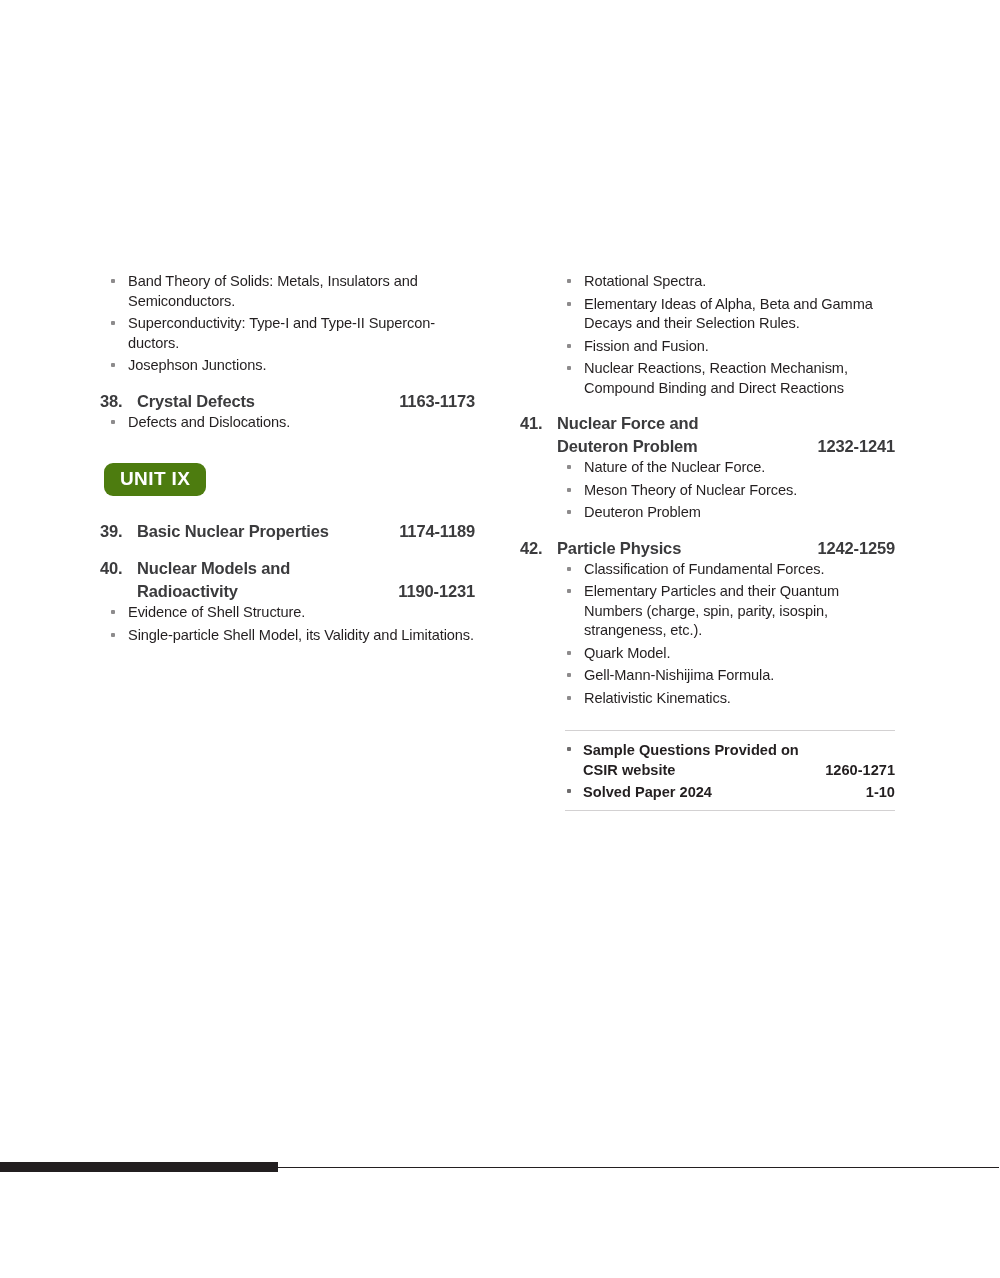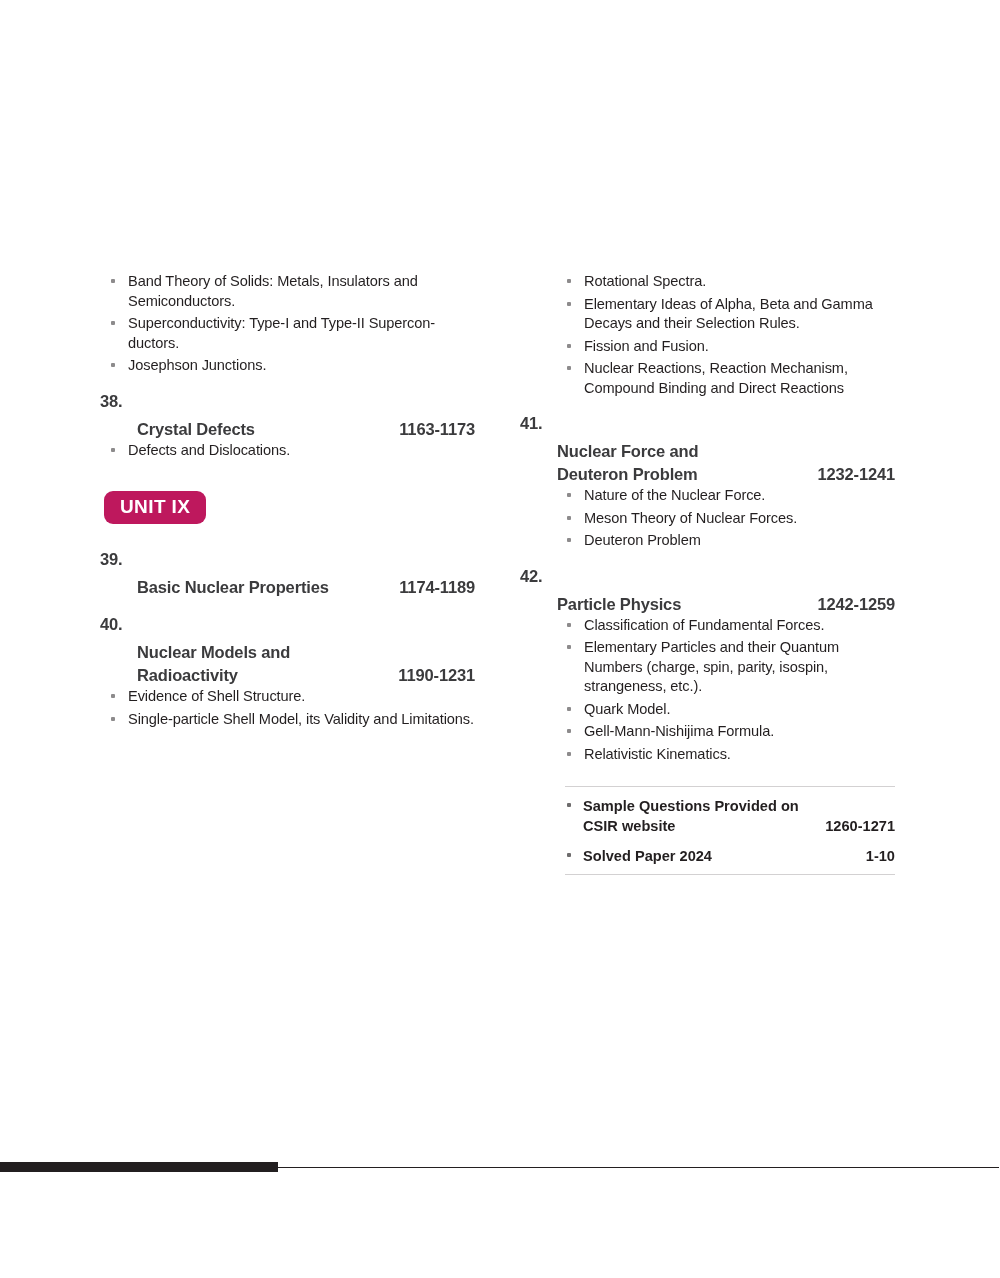--- a/index.html
+++ b/index.html
@@ -88,35 +88,34 @@
     letter-spacing: -0.15px;
   }
   .entry-num {
     width: 37px;
     flex: 0 0 37px;
     text-align: left;
   }
   .entry-title {
     flex: 1 1 auto;
     padding-right: 6px;
-    margin-top: 28px;
   }
   .entry-pages {
     flex: 0 0 auto;
     text-align: left;
     white-space: nowrap;
     align-self: flex-end;
   }
   
   .entry-head.two-line .entry-pages { align-self: flex-end; }
 
   
   .unit-badge {
     display: inline-block;
-    background: #be185d;
+    background: #4d7c0f;
     color: #ffffff;
     font-weight: bold;
     font-size: 19px;
     letter-spacing: 0.4px;
     padding: 5px 16px 6px 16px;
     border-radius: 9px;
     margin: 28px 0 10px 4px;
     line-height: 22px;
     text-align: center;
   }
@@ -132,21 +131,21 @@
   }
   .fb-row {
     display: flex;
     align-items: flex-start;
     position: relative;
     padding-left: 18px;
     font-weight: bold;
     font-size: 14.6px;
     line-height: 20px;
     color: #231f20;
-    margin-bottom: 10px;
+    margin-bottom: 2px;
   }
   .fb-row:last-child { margin-bottom: 0; gap: 28px; }
   .fb-row .bullet {
     position: absolute;
     left: 2px;
     top: 7px;
     width: 4px;
     height: 4px;
     background: #6e6c6d;
     border-radius: 1px;

